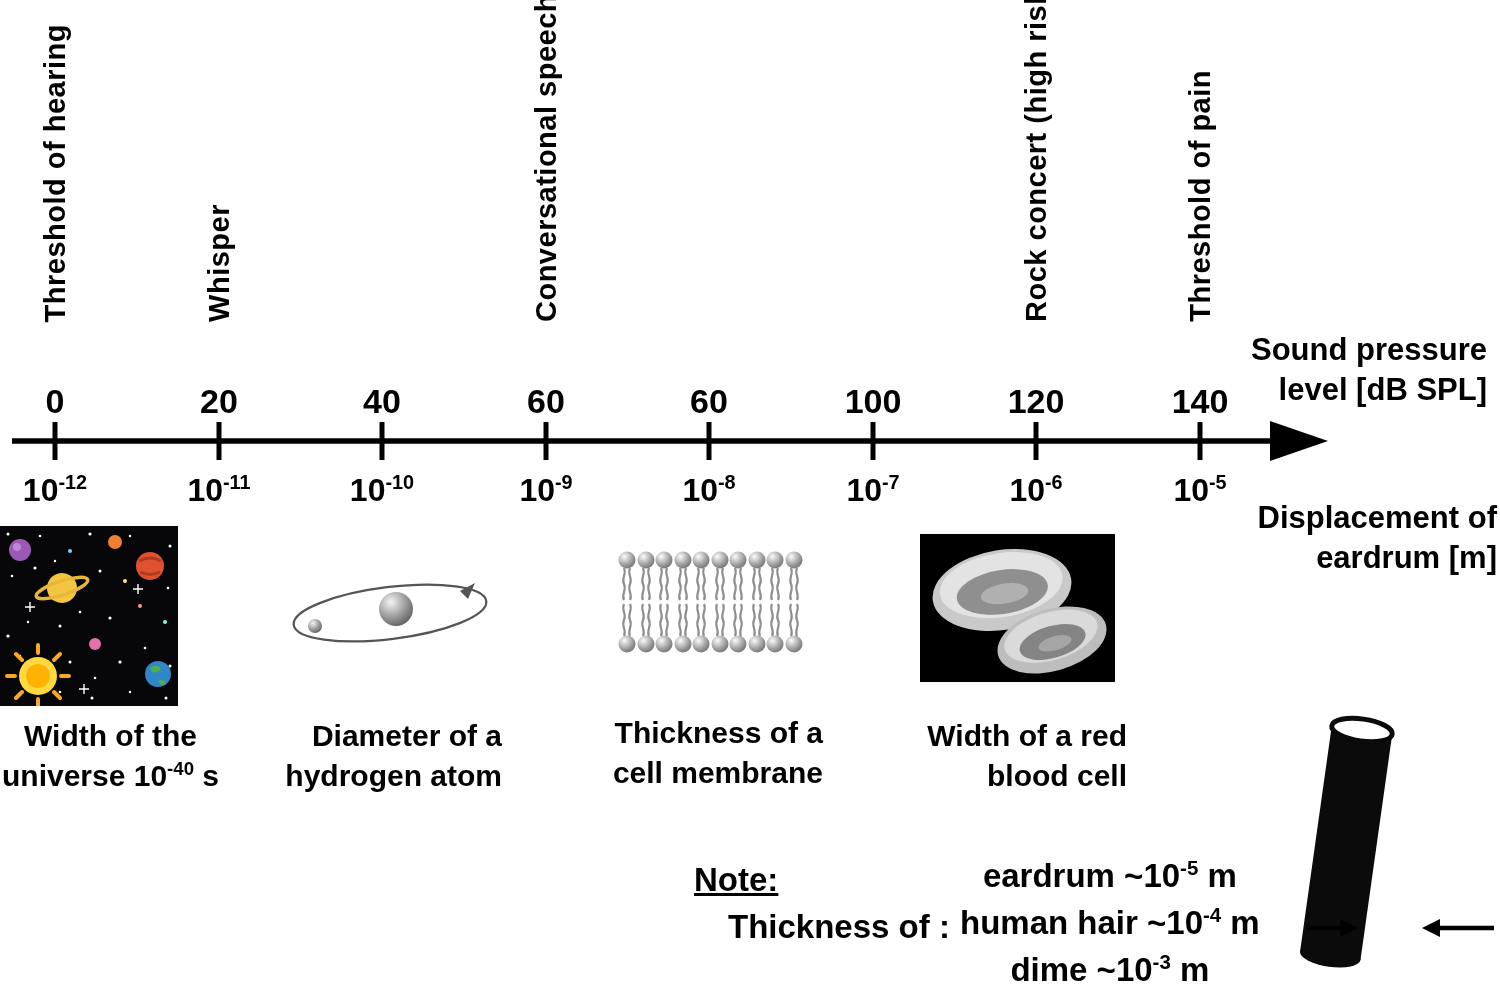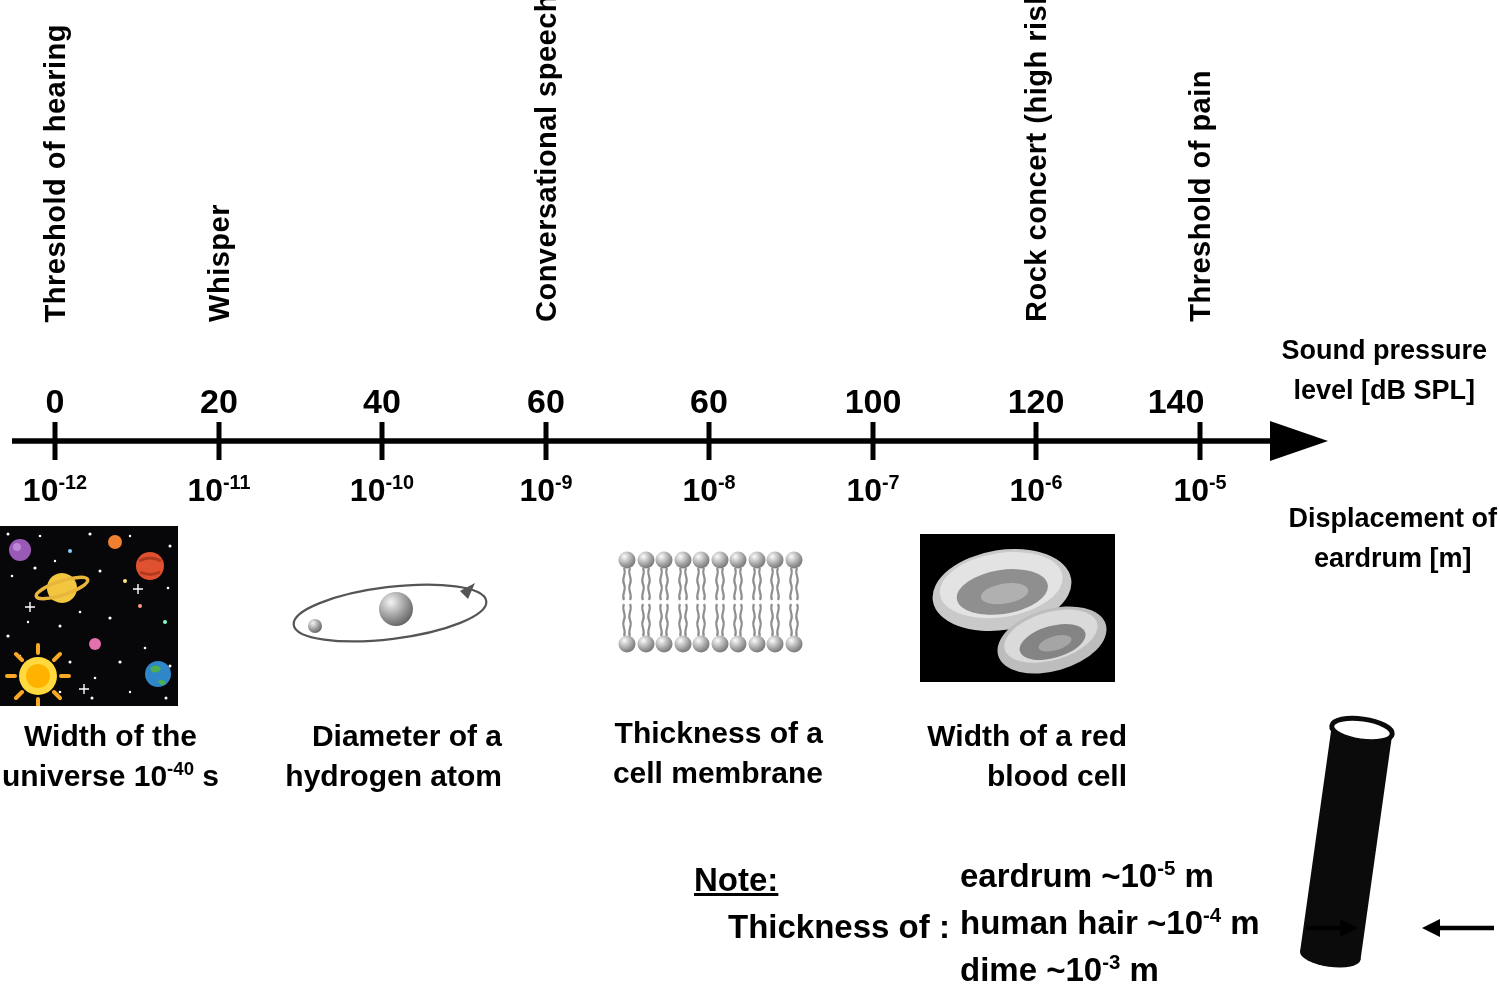--- a/index.html
+++ b/index.html
@@ -9,23 +9,23 @@
     font-weight:bold;color:#000;overflow:hidden;
   }
   .abs{position:absolute;}
   .marker{
     position:absolute;bottom:672px;writing-mode:vertical-rl;transform:rotate(180deg);
     font-size:29px;line-height:34px;white-space:nowrap;letter-spacing:0.5px;
   }
   .db{position:absolute;top:382px;width:120px;text-align:center;font-size:34px;}
   .disp{position:absolute;top:472px;width:120px;text-align:center;font-size:32px;}
   sup{font-size:62%;line-height:0;margin-top:17px;}
-  .scale-label{position:absolute;text-align:center;font-size:27px;line-height:40px;margin-left:42px;}
+  .scale-label{position:absolute;text-align:right;font-size:31px;line-height:40px;margin-left:42px;}
   .caption{position:absolute;font-size:30px;line-height:40px;text-align:right;}
-  .note-text{position:absolute;font-size:33px;line-height:47px;}
+  .note-text{position:absolute;font-size:33px;line-height:47px;text-align:center;}
   .underlined{text-decoration:underline;}
   svg{display:block;}
 </style>
 </head>
 <body>
 
 <div class="figure">
 
   <div class="marker" style="left:38px">Threshold of hearing</div>
   <div class="marker" style="left:202px">Whisper</div>
@@ -33,21 +33,21 @@
   <div class="marker" style="left:1019px">Rock concert (high risk)</div>
   <div class="marker" style="left:1183px">Threshold of pain</div>
 
   <div class="db" style="left:-5px">0</div>
   <div class="db" style="left:159px">20</div>
   <div class="db" style="left:322px">40</div>
   <div class="db" style="left:486px">60</div>
   <div class="db" style="left:649px">60</div>
   <div class="db" style="left:813px">100</div>
   <div class="db" style="left:976px">120</div>
-  <div class="db" style="left:1116px">140</div>
+  <div class="db" style="left:1140px">140</div>
 
   <svg class="abs" style="left:0;top:0" width="1500" height="994" viewBox="0 0 1500 994">
     <line x1="12" y1="441" x2="1280" y2="441" stroke="#000" stroke-width="5.5"></line>
     <polygon points="1270,421 1328,441 1270,461" fill="#000"></polygon>
     <g stroke="#000" stroke-width="5">
       <line x1="55" y1="422" x2="55" y2="460"></line>
       <line x1="219" y1="422" x2="219" y2="460"></line>
       <line x1="382" y1="422" x2="382" y2="460"></line>
       <line x1="546" y1="422" x2="546" y2="460"></line>
       <line x1="709" y1="422" x2="709" y2="460"></line>

